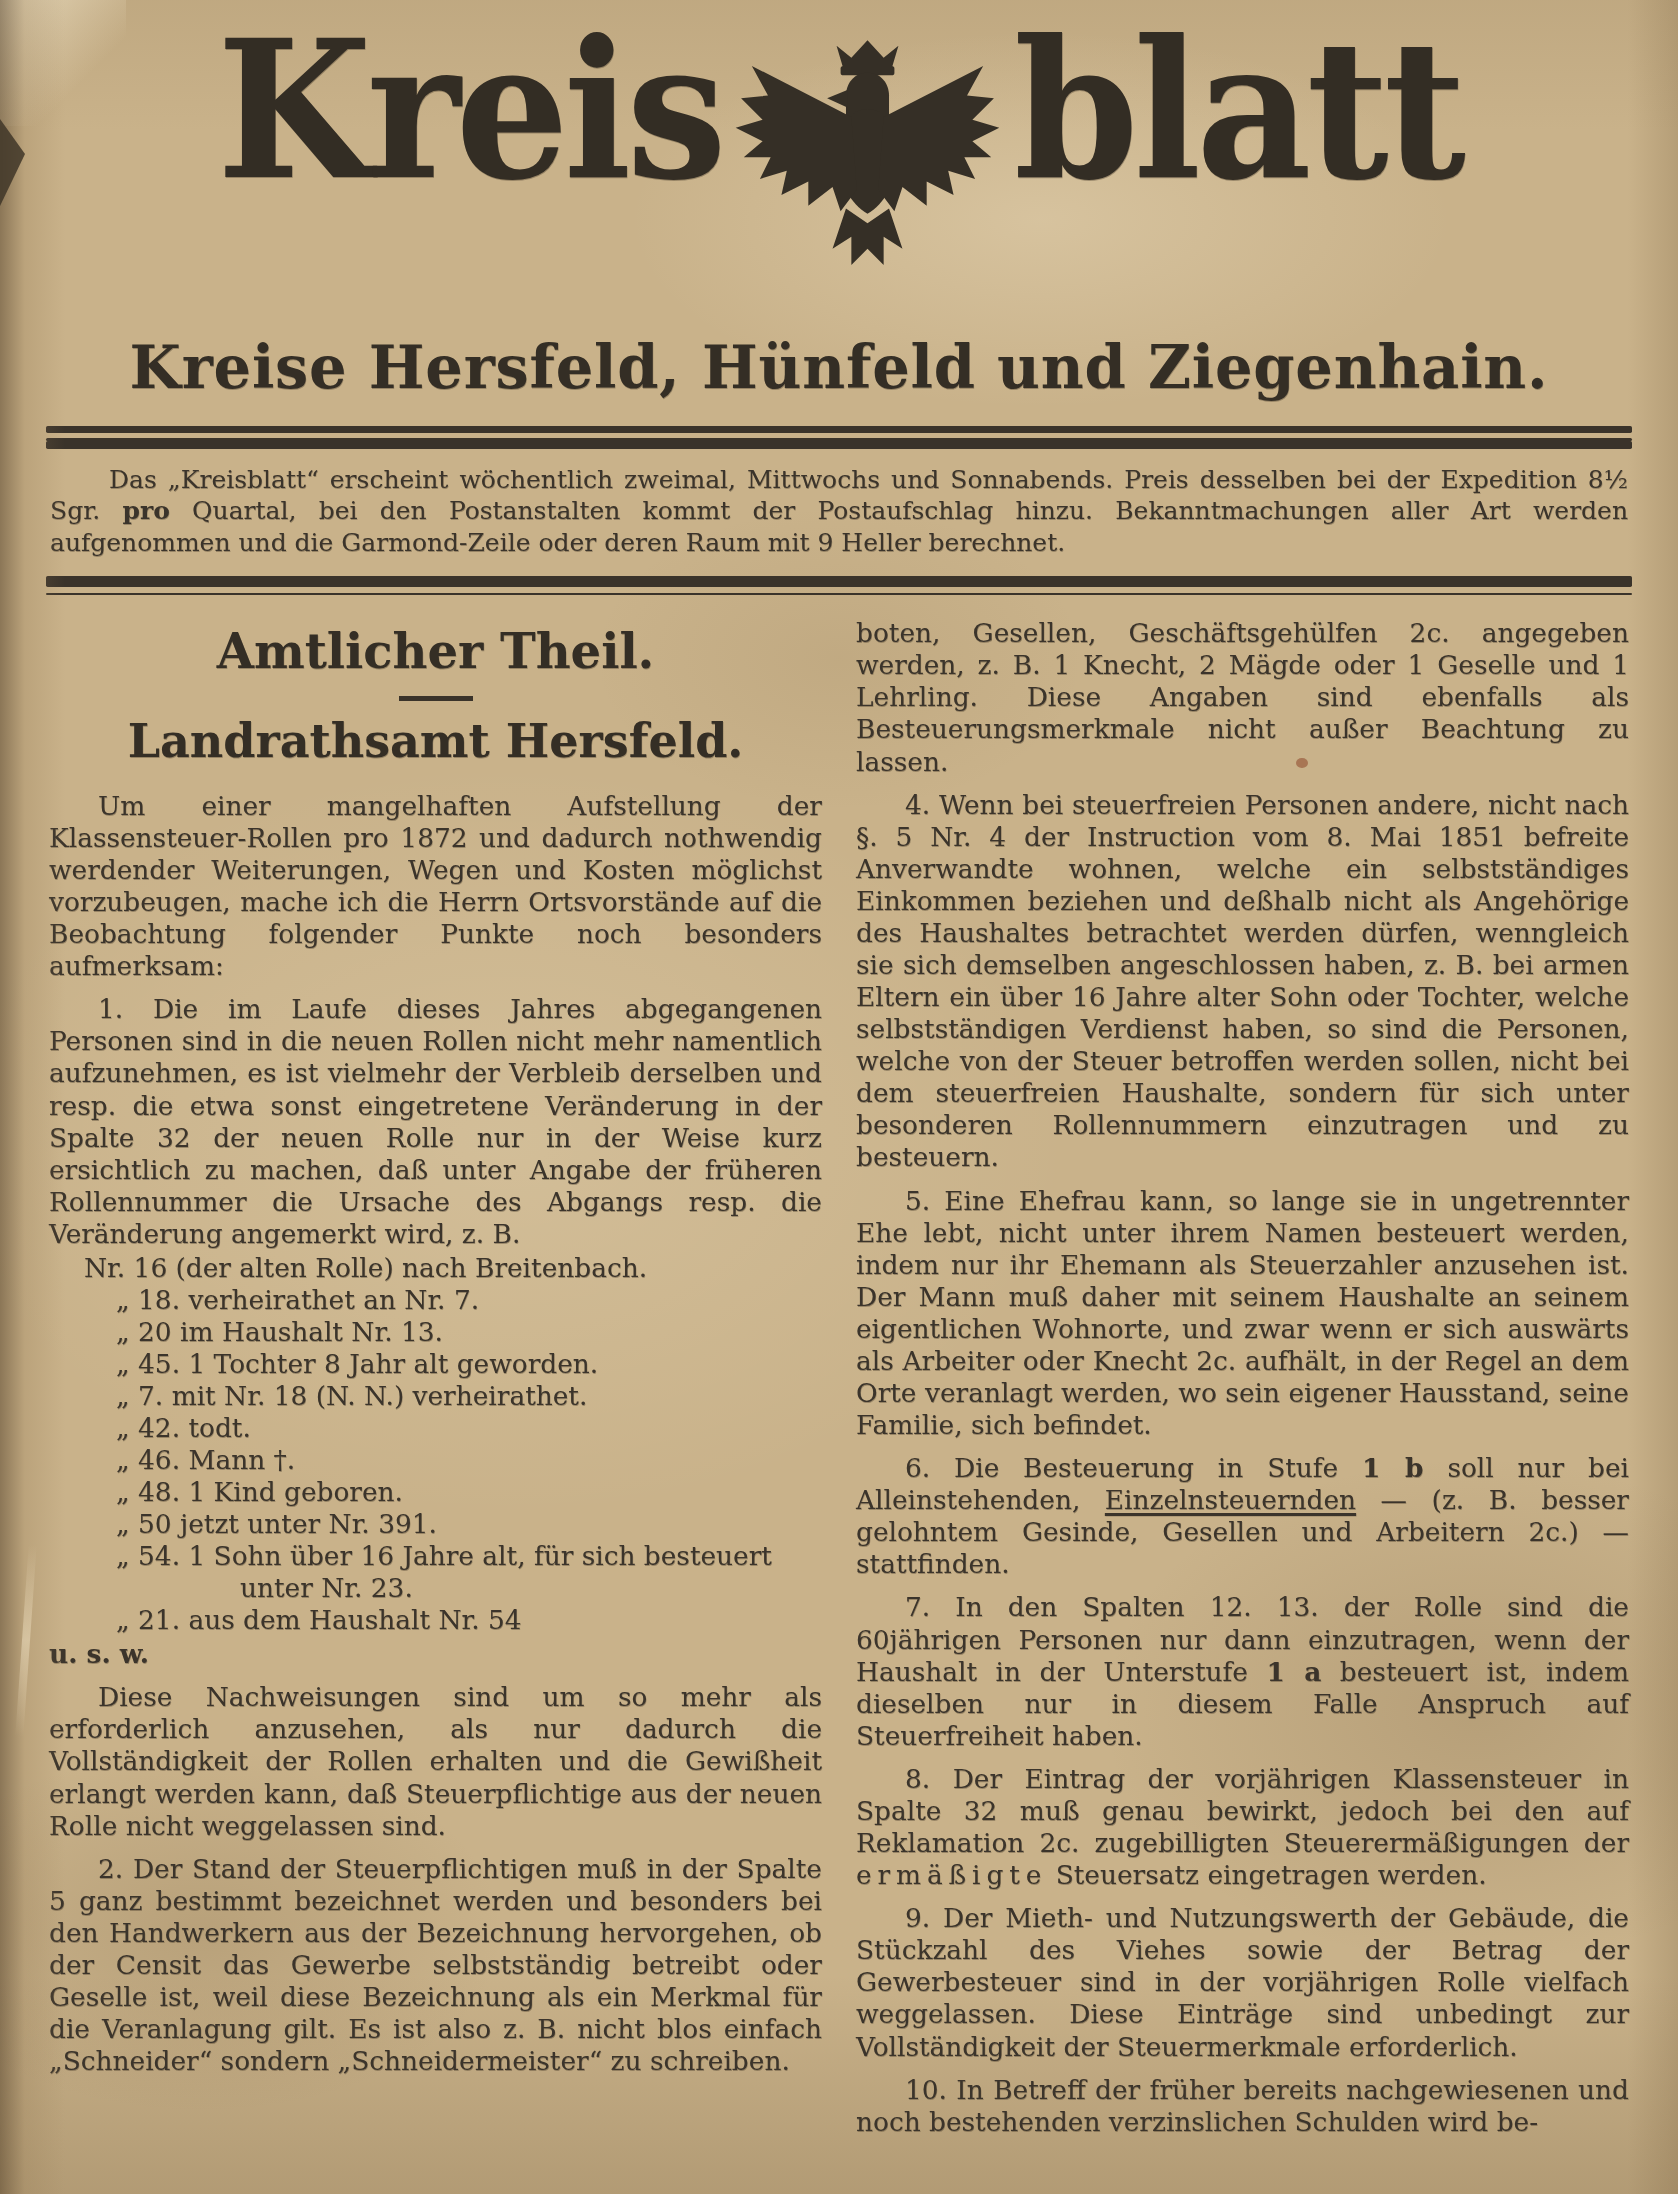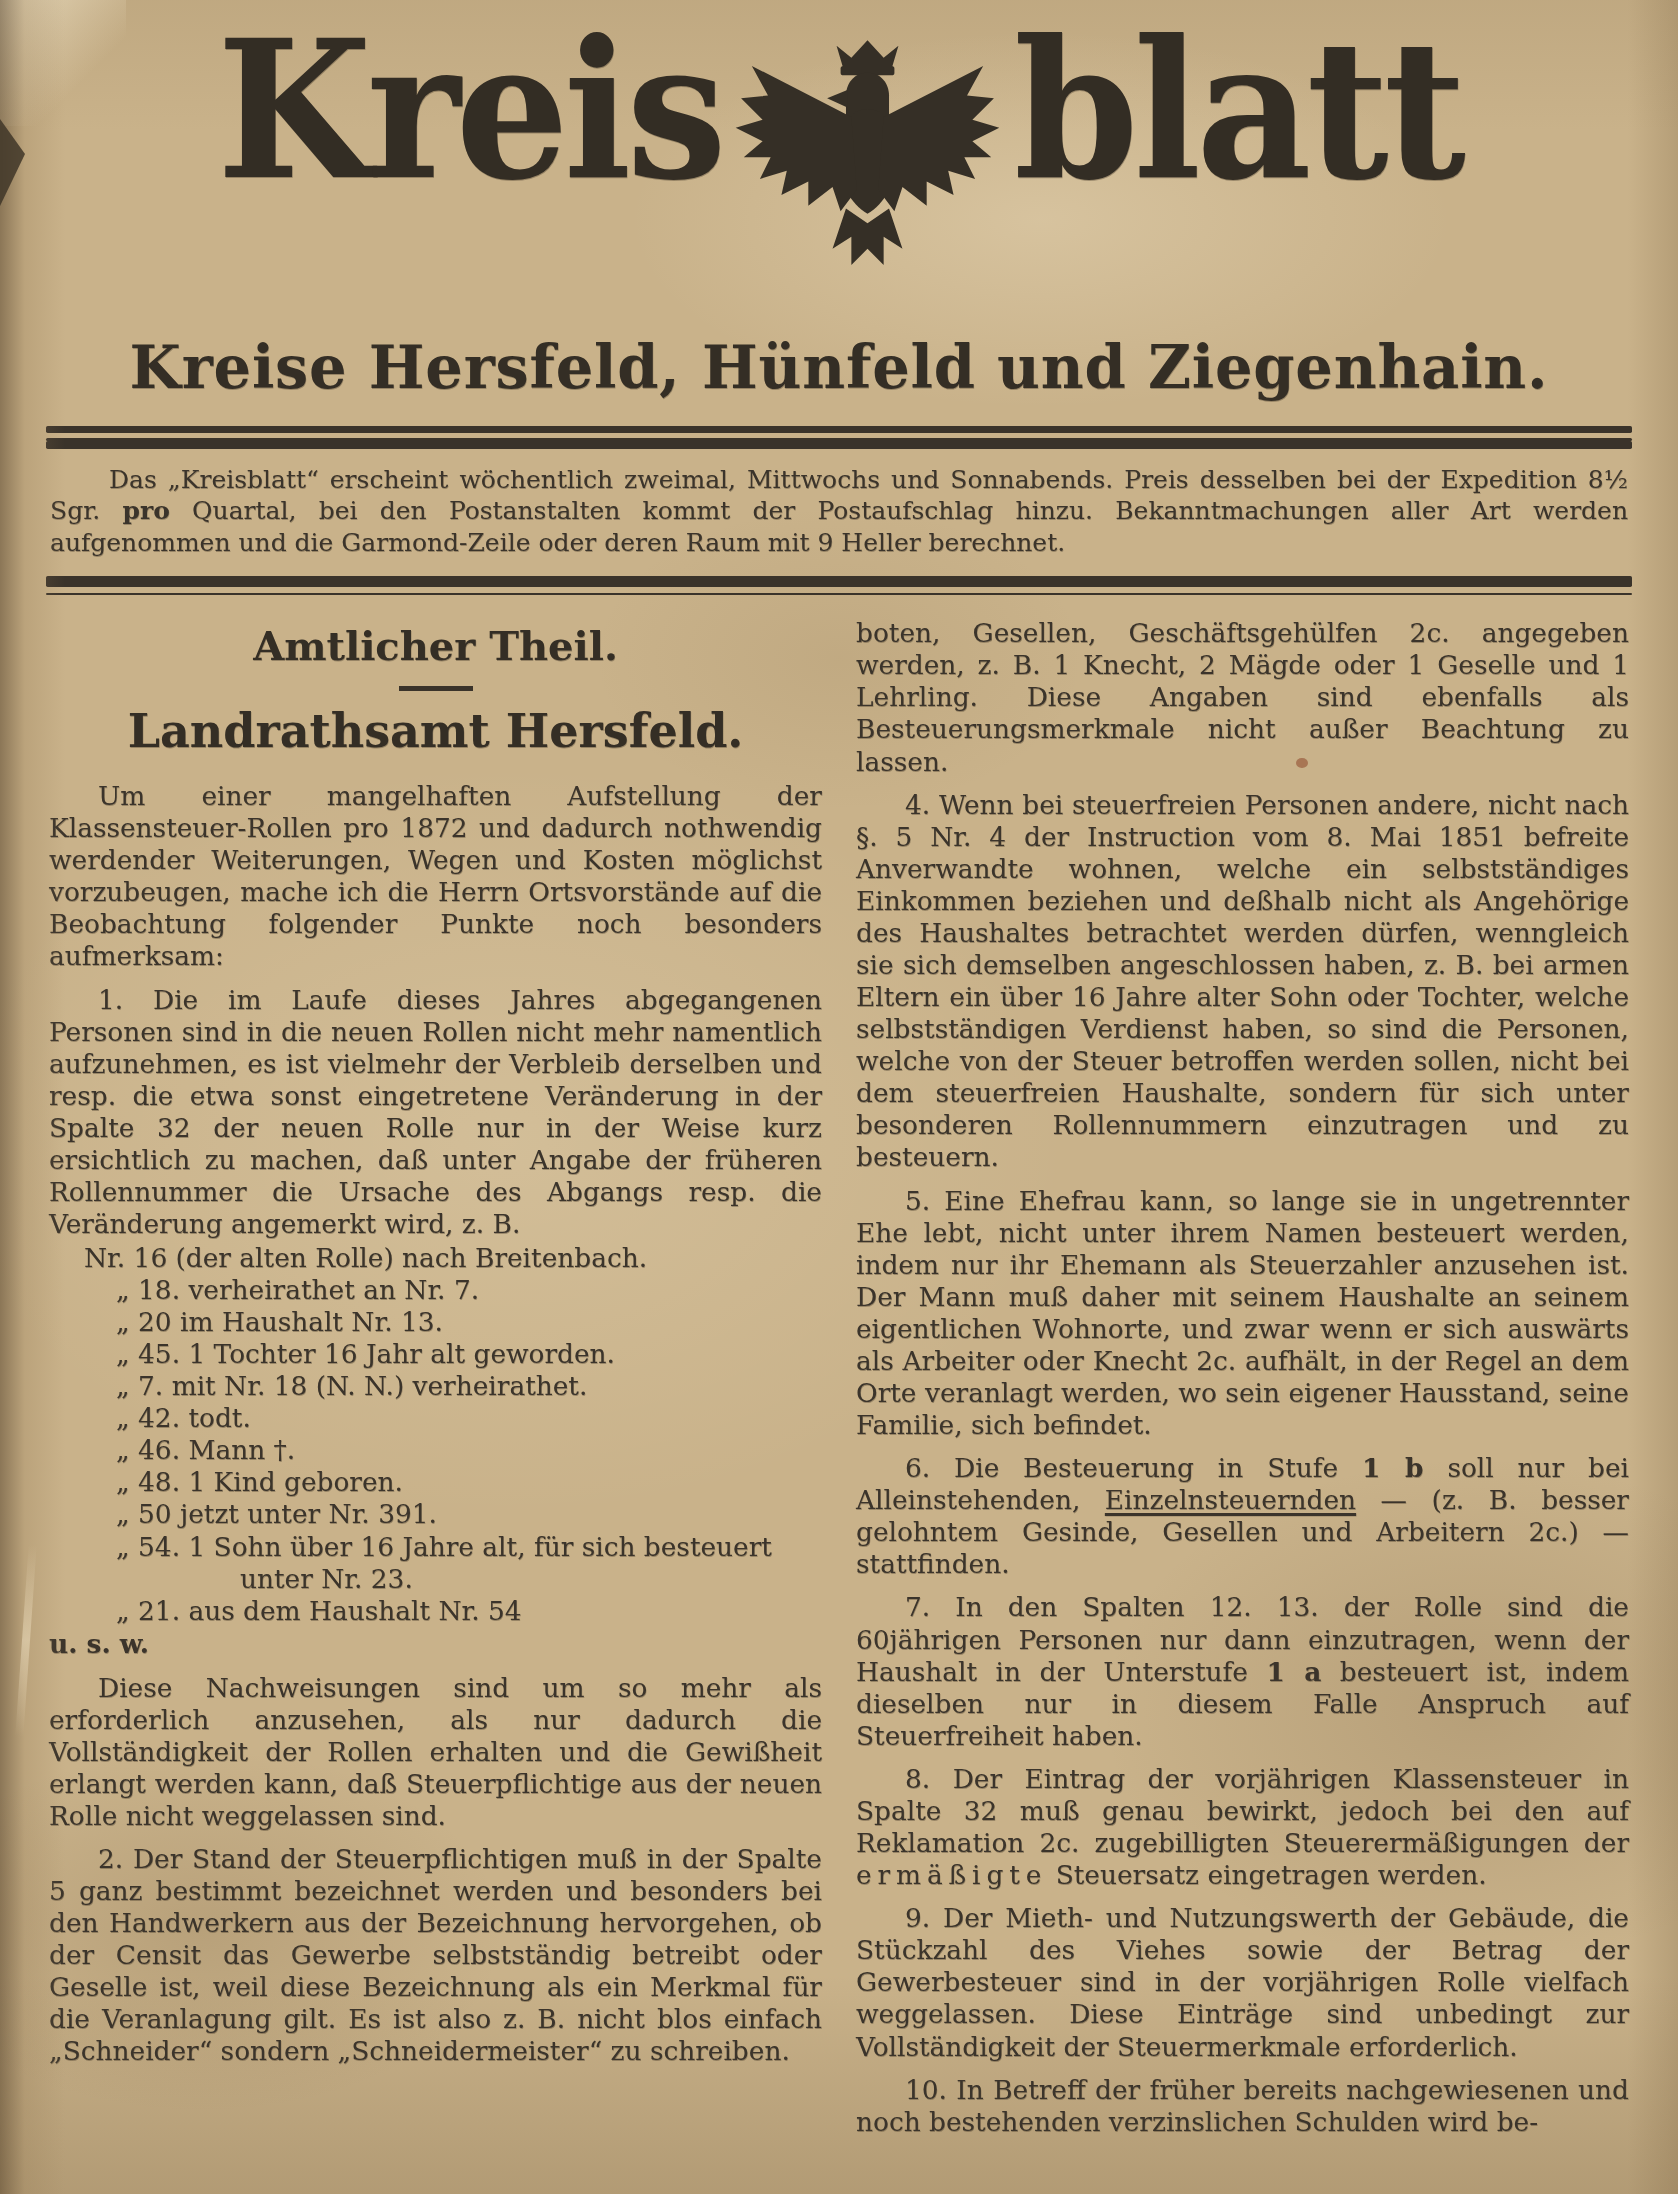--- a/index.html
+++ b/index.html
@@ -54,21 +54,21 @@
   .issue{font-size:45px;font-weight:bold;width:277px;letter-spacing:1.7px;color:#342e25;}
   .dl-center{flex:1;text-align:center;font-size:39px;}
   .dl-place{font-weight:bold;font-size:43px;color:#332d24;}
   .dl-year{width:277px;text-align:right;font-size:43px;font-weight:bold;letter-spacing:4.2px;color:#332d24;}
 
   .notice{margin:15px 50px 17px;font-size:25px;line-height:1.27;text-align:justify;text-indent:59px;}
   .notice b{font-weight:bold;}
 
   .columns{display:flex;gap:34px;margin:22px 49px 0;}
   .col{width:50%;font-size:26.4px;line-height:1.215;text-align:justify;}
-  .col h2{font-size:40px;font-weight:bold;text-align:center;margin:5px 0 0;color:#342e25;}
+  .col h2{font-size:48px;font-weight:bold;text-align:center;margin:5px 0 0;color:#342e25;}
   .heading-rule{width:74px;height:5px;background:#3a332a;margin:15px auto 13.4px;}
   .col h3{font-size:46px;font-weight:bold;text-align:center;margin:6.7px 0 20px;color:#342e25;}
   .col p{margin:0;}
   .col p.indent{text-indent:49px;}
   .col p + p{margin-top:11px;}
   ul.examples{list-style:none;margin:1.7px 0;padding:0;}
   .examples li{padding-left:191px;text-indent:-124px;text-align:left;}
   .examples li.first{text-indent:-156px;}
   .etc{font-weight:bold;}
   .sperr{letter-spacing:5.9px;}
@@ -126,21 +126,21 @@
     <section class="col">
       <h2>Amtlicher Theil.</h2>
       <div class="heading-rule"></div>
       <h3>Landrathsamt Hersfeld.</h3>
       <p class="indent">Um einer mangelhaften Aufstellung der Klassensteuer-Rollen pro 1872 und dadurch nothwendig werdender Weiterungen, Wegen und Kosten möglichst vorzubeugen, mache ich die Herrn Ortsvorstände auf die Beobachtung folgender Punkte noch besonders aufmerksam:</p>
       <p class="indent">1. Die im Laufe dieses Jahres abgegangenen Personen sind in die neuen Rollen nicht mehr namentlich aufzunehmen, es ist vielmehr der Verbleib derselben und resp. die etwa sonst eingetretene Veränderung in der Spalte 32 der neuen Rolle nur in der Weise kurz ersichtlich zu machen, daß unter Angabe der früheren Rollennummer die Ursache des Abgangs resp. die Veränderung angemerkt wird, z. B.</p>
       <ul class="examples">
         <li class="first">Nr. 16 (der alten Rolle) nach Breitenbach.</li>
         <li>„   18. verheirathet an Nr. 7.</li>
         <li>„   20 im Haushalt Nr. 13.</li>
-        <li>„   45. 1 Tochter 16 Jahr alt geworden.</li>
+        <li>„   45. 1 Tochter 8 Jahr alt geworden.</li>
         <li>„    7. mit Nr. 18 (N. N.) verheirathet.</li>
         <li>„   42. todt.</li>
         <li>„   46. Mann †.</li>
         <li>„   48. 1 Kind geboren.</li>
         <li>„   50 jetzt unter Nr. 391.</li>
         <li>„   54. 1 Sohn über 16 Jahre alt, für sich besteuert unter Nr. 23.</li>
         <li>„   21. aus dem Haushalt Nr. 54</li>
       </ul>
       <p class="etc">u. s. w.</p>
       <p class="indent">Diese Nachweisungen sind um so mehr als erforderlich anzusehen, als nur dadurch die Vollständigkeit der Rollen erhalten und die Gewißheit erlangt werden kann, daß Steuerpflichtige aus der neuen Rolle nicht weggelassen sind.</p>

